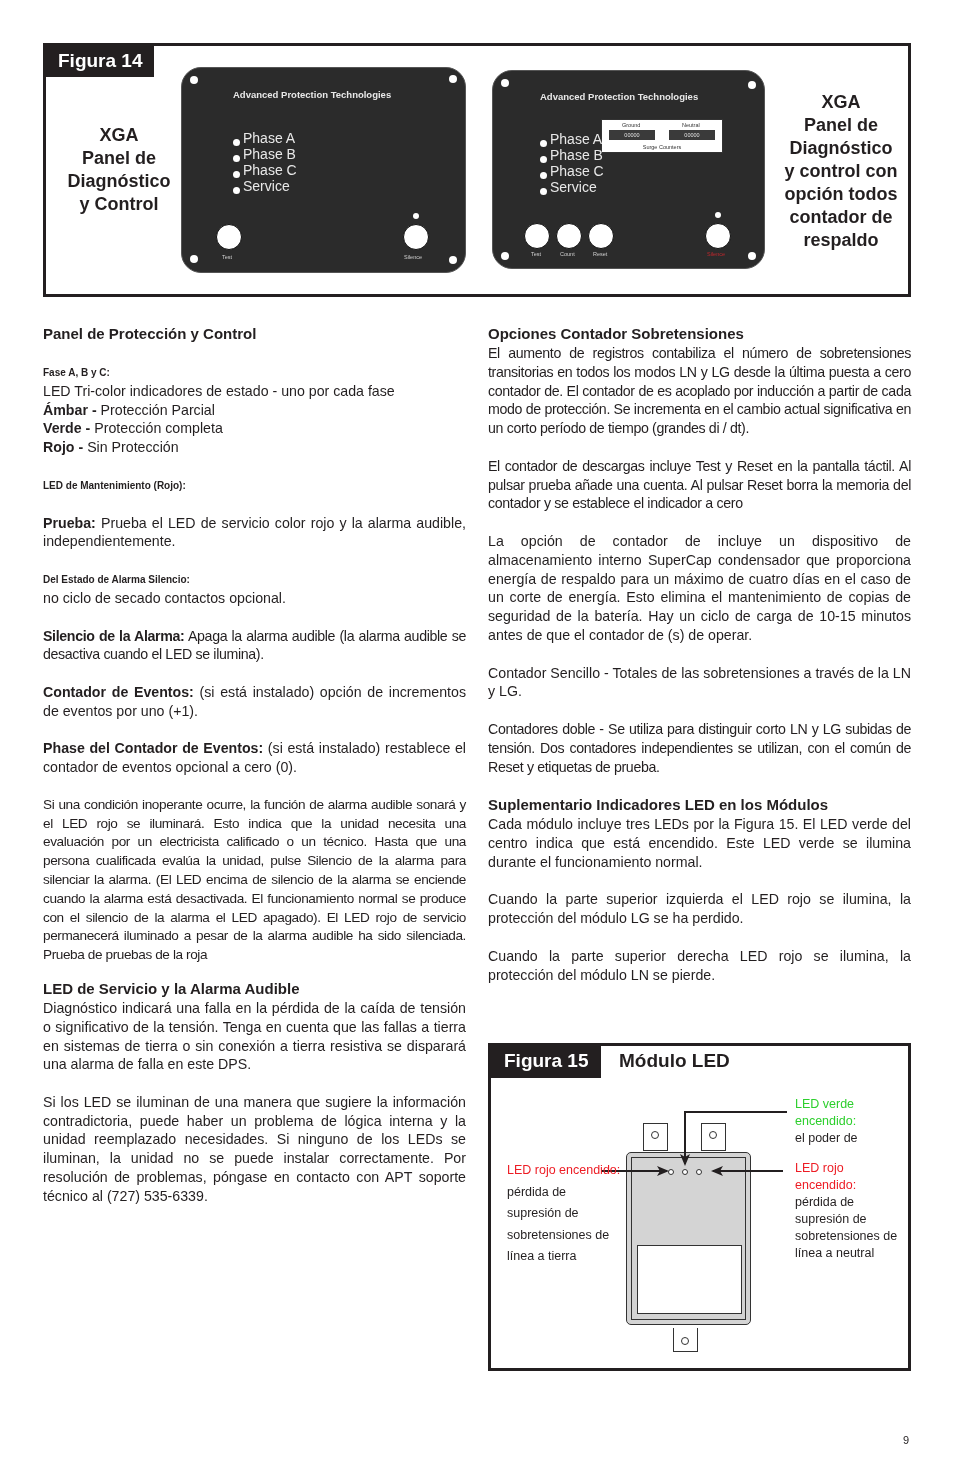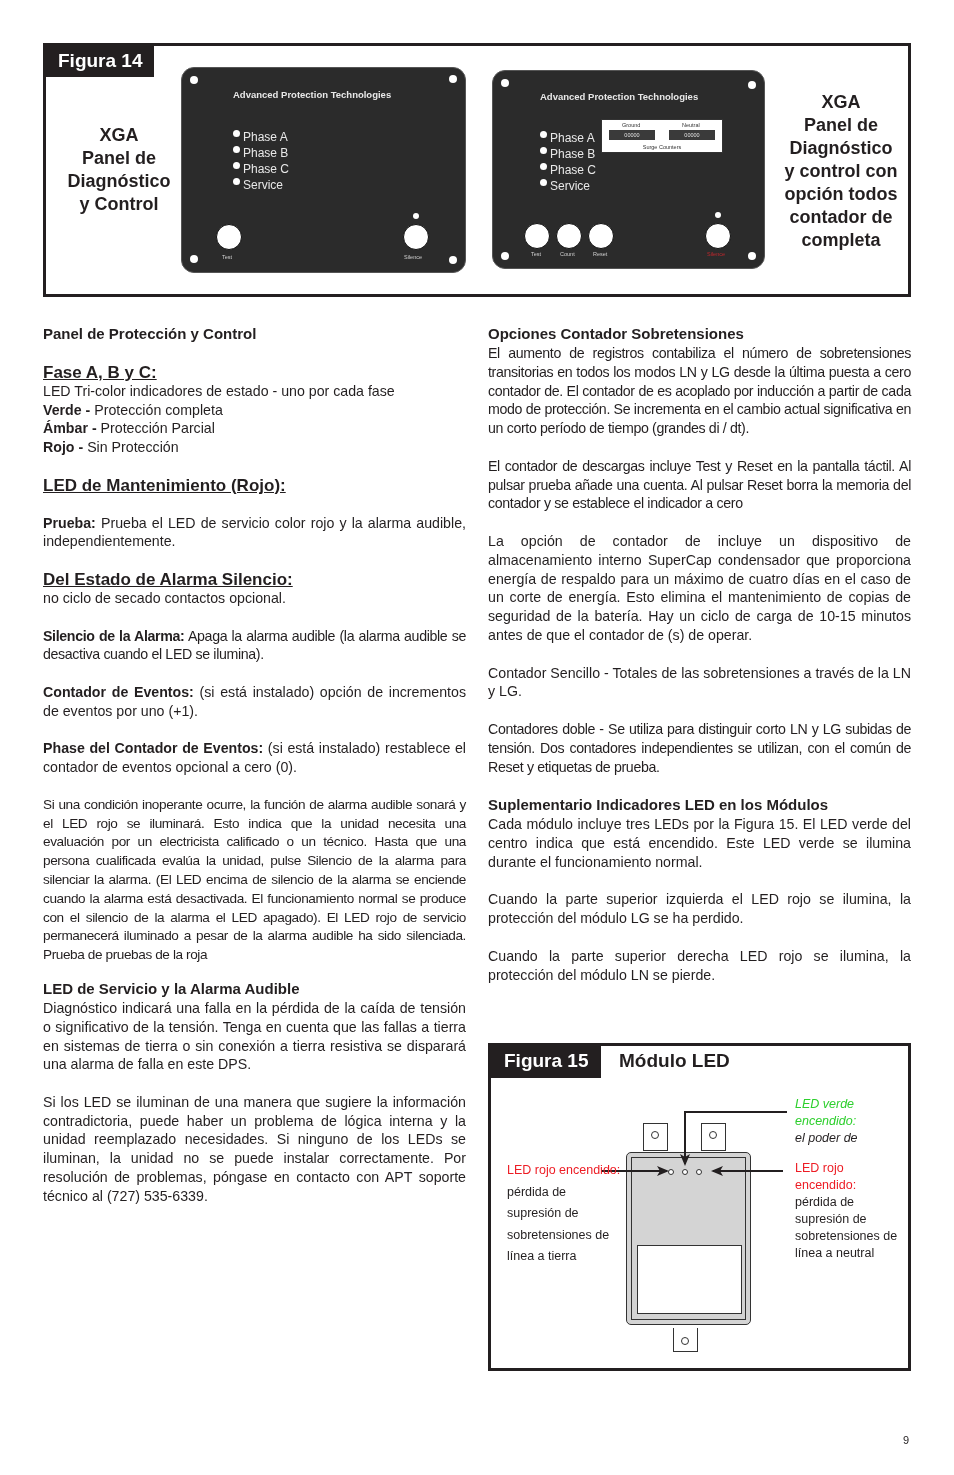--- a/index.html
+++ b/index.html
@@ -6,64 +6,64 @@
   html, body { width: 954px; height: 1475px; background: #ffffff; }
   body { position: relative; font-family: "Liberation Sans", sans-serif; color: #231f20; overflow: hidden; }
 
   
   .fig14 { position: absolute; left: 43px; top: 43px; width: 868px; height: 254px; border: 3px solid #231f20; }
   .fig-tag { position: absolute; left: 0; top: 0; background: #231f20; color: #fff; font-weight: bold; font-size: 19px; padding: 3px 12px 4px 12px; line-height: 24px; }
   .fig14-caption { position: absolute; text-align: center; font-weight: bold; font-size: 18px; line-height: 23px; color: #231f20; }
   .cap-left { left: 8px; top: 78px; width: 130px; }
   .cap-right { left: 725px; top: 45px; width: 140px; }
 
-  .panel { position: absolute; background: #2b2b2b; border-radius: 13px; border: 1px solid #555; }
+  .panel { position: absolute; background: #2b2b2b; border-radius: 20px; border: 1px solid #555; }
   .panel1 { left: 135px; top: 21px; width: 285px; height: 206px; }
   .panel2 { left: 446px; top: 24px; width: 273px; height: 199px; }
   .hole { position: absolute; width: 8px; height: 8px; border-radius: 50%; background: #fff; }
   .brand { position: absolute; color: #e8e8e8; font-weight: bold; font-size: 9.5px; white-space: nowrap; }
-  .led-row { position: absolute; color: #e8e8e8; font-size: 12px; display: flex; align-items: flex-start; white-space: nowrap; }
+  .led-row { position: absolute; color: #e8e8e8; font-size: 14px; display: flex; align-items: flex-end; white-space: nowrap; }
   .led-row .dot { width: 7px; height: 7px; border-radius: 50%; background: #fff; margin-right: 3px; display: inline-block; }
   .btn { position: absolute; width: 26px; height: 26px; border-radius: 50%; background: #fff; border: 1px solid #111; }
   .btn-label { position: absolute; color: #cfcfcf; font-size: 5.5px; white-space: nowrap; }
   .btn-label.red { color: #c0272d; }
   .small-led { position: absolute; width: 6px; height: 6px; border-radius: 50%; background: #fff; }
 
   .counter-box { position: absolute; left: 108px; top: 48px; width: 122px; height: 34px; background: #fff; border: 1px solid #333; }
   .counter-box .lbl { position: absolute; font-size: 5.5px; color: #333; }
   .counter-box .val { position: absolute; width: 46px; height: 10px; background: #3a3a3a; color: #e0e0e0; font-size: 5.5px; text-align: center; line-height: 10px; }
   .counter-box .sc { position: absolute; left: 0; width: 100%; top: 24px; text-align: center; font-size: 5.5px; color: #333; }
 
   
   .col { position: absolute; font-size: 14.2px; line-height: 18.8px; color: #231f20; }
   .col-left { left: 43px; top: 324px; width: 423px; }
   .col-right { left: 488px; top: 324px; width: 423px; }
   .col p { text-align: justify; }
   .col .gap { height: 18.8px; }
   .h-lg { font-weight: bold; font-size: 15px; line-height: 20px; }
-  .h-sm { font-weight: bold; font-size: 17px; line-height: 19px; text-decoration: underline; }
+  .h-sm { font-weight: bold; font-size: 10px; line-height: 19px; }
   .b { font-weight: bold; }
   .tight { letter-spacing: -0.35px; }
   .narrow { font-size: 13.6px; letter-spacing: -0.4px; }
 
   
   .fig15 { position: absolute; left: 488px; top: 1043px; width: 423px; height: 328px; border: 3px solid #231f20; }
   .fig15 .fig-tag { font-size: 19px; padding: 3px 13px 5px 13px; }
   .fig15-title { position: absolute; left: 128px; top: 4px; font-weight: bold; font-size: 19px; color: #231f20; }
   .mod-body { position: absolute; left: 135px; top: 106px; width: 125px; height: 173px; background: #d4d4d4; border: 1.5px solid #333; border-radius: 5px; }
   .mod-inner { position: absolute; left: 4px; top: 4px; right: 4px; bottom: 4px; border: 1.5px solid #333; }
   .mod-window { position: absolute; left: 10px; top: 92px; width: 105px; height: 69px; background: #fff; border: 1.5px solid #333; }
   .tab { position: absolute; width: 25px; height: 28px; background: #fff; border: 1.5px solid #333; }
   .tab .o { position: absolute; left: 7px; top: 7px; width: 8px; height: 8px; border: 1.2px solid #333; border-radius: 50%; }
   .mled { position: absolute; width: 6px; height: 6px; border: 1.2px solid #333; border-radius: 50%; background: #fff; }
   .note { position: absolute; font-size: 12.5px; line-height: 17px; color: #231f20; }
   .note .red { color: #ed1c24; }
   .note .green { color: #2dcf2d; }
   .note-left { left: 16px; top: 114px; width: 115px; line-height: 21.5px; }
-  .note-right { left: 304px; top: 50px; width: 110px; font-style: italic; }
+  .note-right { left: 304px; top: 50px; width: 110px; }
   .note-right2 { left: 304px; top: 114px; width: 110px; }
 
   .page-num { position: absolute; left: 903px; top: 1434px; font-size: 11px; color: #231f20; }
 </style>
 </head>
 <body>
 
 <div class="fig14">
   <div class="fig-tag">Figura 14</div>
 
@@ -146,31 +146,31 @@
     <div class="btn-label red" style="left:214px;top:180px">Silence</div>
   </div>
 
   <div class="fig14-caption cap-right">
     <div>XGA</div>
     <div>Panel de</div>
     <div>Diagnóstico</div>
     <div>y control con</div>
     <div>opción todos</div>
     <div>contador de</div>
-    <div>completa</div>
+    <div>respaldo</div>
   </div>
 </div>
 
 <div class="col col-left">
   <div class="h-lg">Panel de Protección y Control</div>
   <div class="gap"></div>
   <div class="h-sm">Fase A, B y C:</div>
   <div>LED Tri-color indicadores de estado - uno por cada fase</div>
+  <div><span class="b">Ámbar -</span><span> Protección Parcial</span></div>
   <div><span class="b">Verde -</span><span> Protección completa</span></div>
-  <div><span class="b">Ámbar -</span><span> Protección Parcial</span></div>
   <div><span class="b">Rojo -</span><span> Sin Protección</span></div>
   <div class="gap"></div>
   <div class="h-sm">LED de Mantenimiento (Rojo):</div>
   <div class="gap"></div>
   <p><span class="b">Prueba:</span><span> Prueba el LED de servicio color rojo y la alarma audible, independientemente.</span></p>
   <div class="gap"></div>
   <div class="h-sm">Del Estado de Alarma Silencio:</div>
   <div>no ciclo de secado contactos opcional.</div>
   <div class="gap"></div>
   <p class="tight"><span class="b">Silencio de la Alarma:</span><span> Apaga la alarma audible (la alarma audible se desactiva cuando el LED se ilumina).</span></p>

